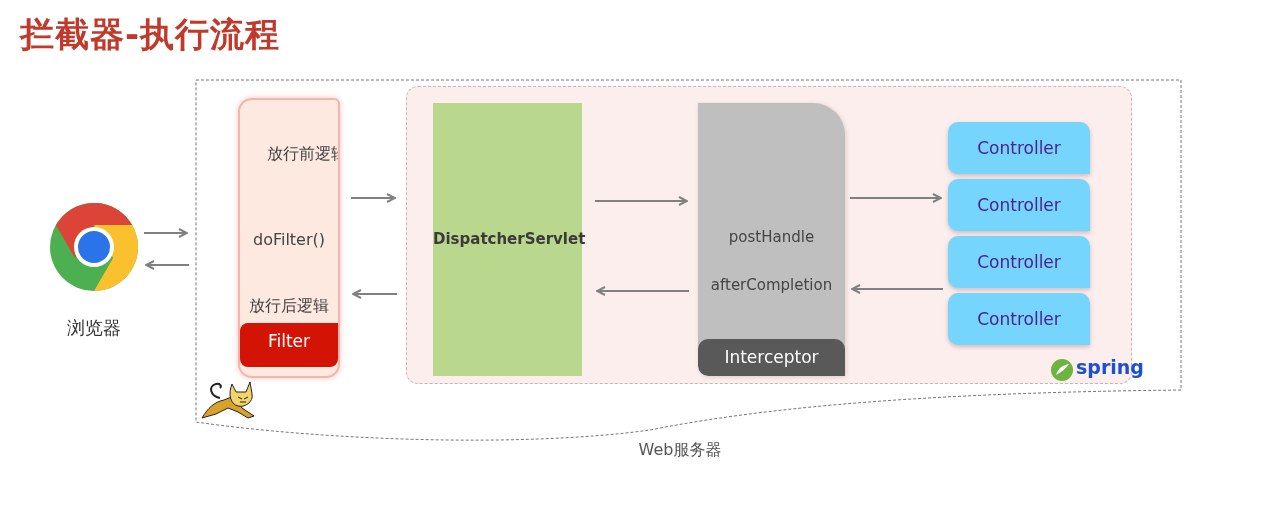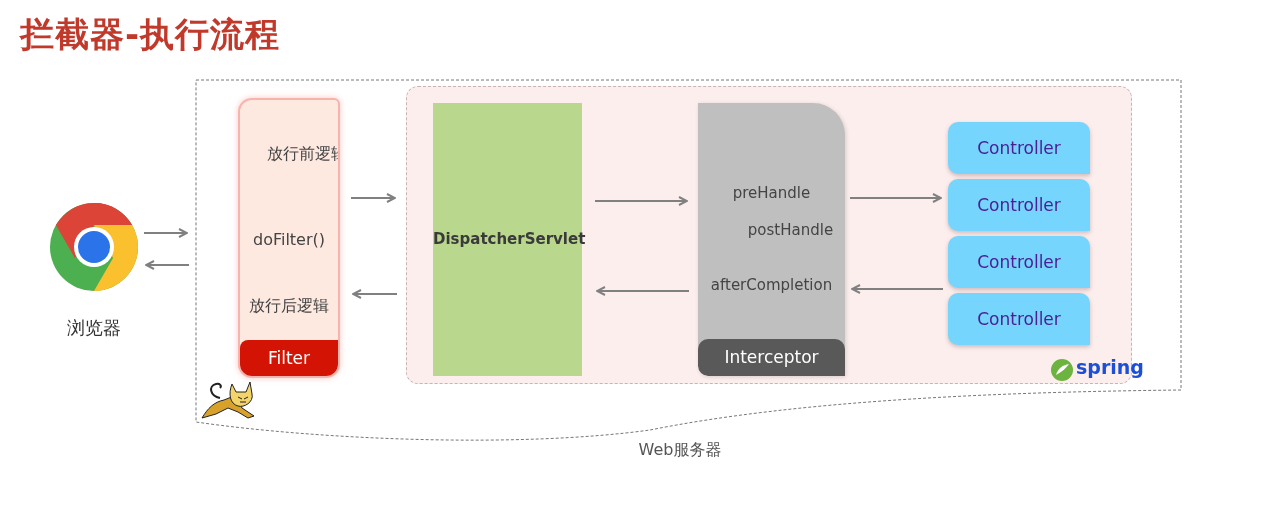--- a/index.html
+++ b/index.html
@@ -5,21 +5,21 @@
     html, body { margin: 0; padding: 0; background: #ffffff; }
     body { width: 1287px; height: 505px; position: relative; overflow: hidden; font-family: "DejaVu Sans", "Liberation Sans", sans-serif; }
     .abs { position: absolute; }
     .title { left: 20px; top: 12px; font-size: 34px; font-weight: bold; color: #c0392b; letter-spacing: 1px; text-align: center; }
     .server-svg { left: 0; top: 0; }
     .spring-box { left: 406px; top: 86px; width: 726px; height: 298px; background: #fdeeee; border: 1px dashed #c8b4b4; border-radius: 12px; box-sizing: border-box; }
     .chrome { left: 50px; top: 203px; width: 88px; height: 88px; }
     .browser-label { left: 50px; top: 316px; width: 88px; text-align: center; font-size: 18px; color: #333; }
     .filter { left: 240px; top: 100px; width: 98px; height: 276px; background: #fde9e0; border-radius: 12px 4px 12px 12px; box-shadow: 0 0 0 2px #f7b3ad, 0 0 6px 2px #f9c9c4; overflow: hidden; }
     .filter .item { position: absolute; left: 0; width: 100%; text-align: center; font-size: 16px; color: #444; }
-    .filter .footer { position: absolute; left: 0; bottom: 0; width: 100%; height: 36px; background: #d31404; color: #fff; text-align: center; line-height: 36px; font-size: 17px; border-radius: 8px 0 8px 8px; }
+    .filter .footer { position: absolute; left: 0; bottom: 9px; width: 100%; height: 44px; background: #d31404; color: #fff; text-align: center; line-height: 36px; font-size: 17px; border-radius: 8px 0 8px 8px; }
     .dispatcher { left: 433px; top: 103px; width: 149px; height: 273px; background: #bad78e; }
     .dispatcher span { position: absolute; left: 0; top: 127px; width: 100%; text-align: left; font-weight: bold; font-size: 15px; color: #3a3a3a; }
     .interceptor { left: 698px; top: 103px; width: 147px; height: 273px; background: #bfbfbf; border-radius: 0 32px 0 10px; box-shadow: 1px 1px 4px rgba(0,0,0,0.15); overflow: hidden; }
     .interceptor .item { position: absolute; left: 0; width: 100%; text-align: center; font-size: 15px; color: #444; }
     .interceptor .footer { position: absolute; left: 0; bottom: 0; width: 100%; height: 37px; background: #595959; color: #fff; text-align: center; line-height: 37px; font-size: 17px; border-radius: 10px 10px 0 10px; }
     .controller { left: 948px; width: 142px; height: 52px; background: #75d5fd; border-radius: 10px 10px 0 10px; box-shadow: 0 2px 4px rgba(120,90,90,0.35); text-align: center; line-height: 52px; font-size: 17px; color: #4c1d95; }
     .spring-logo { left: 1050px; top: 358px; width: 82px; height: 24px; }
     .spring-logo span { position: absolute; left: 26px; top: -2px; font-size: 19px; font-weight: bold; color: #1d4ed8; }
     .tomcat { left: 198px; top: 378px; width: 62px; height: 42px; }
     .web-label { left: 600px; top: 440px; width: 160px; text-align: center; font-size: 16px; color: #555; }
@@ -66,22 +66,21 @@
   <div class="item" style="top:130px;">doFilter()</div>
   <div class="item" style="top:196px;">放行后逻辑</div>
   <div class="footer">Filter</div>
 </div>
 
 <div class="abs dispatcher">
   <span>DispatcherServlet</span>
 </div>
 
 <div class="abs interceptor">
-  <div class="item" style="top:81px;">preHandle</div>
-  <div class="item" style="top:118px;padding-left:19px;">postHandle</div>
+  <div class="item" style="top:125px;">postHandle</div>
   <div class="item" style="top:173px;">afterCompletion</div>
   <div class="footer">Interceptor</div>
 </div>
 
 <div class="abs controller" style="top:122px;">Controller</div>
 <div class="abs controller" style="top:179px;">Controller</div>
 <div class="abs controller" style="top:236px;">Controller</div>
 <div class="abs controller" style="top:293px;">Controller</div>
 
 <div class="abs spring-logo">

